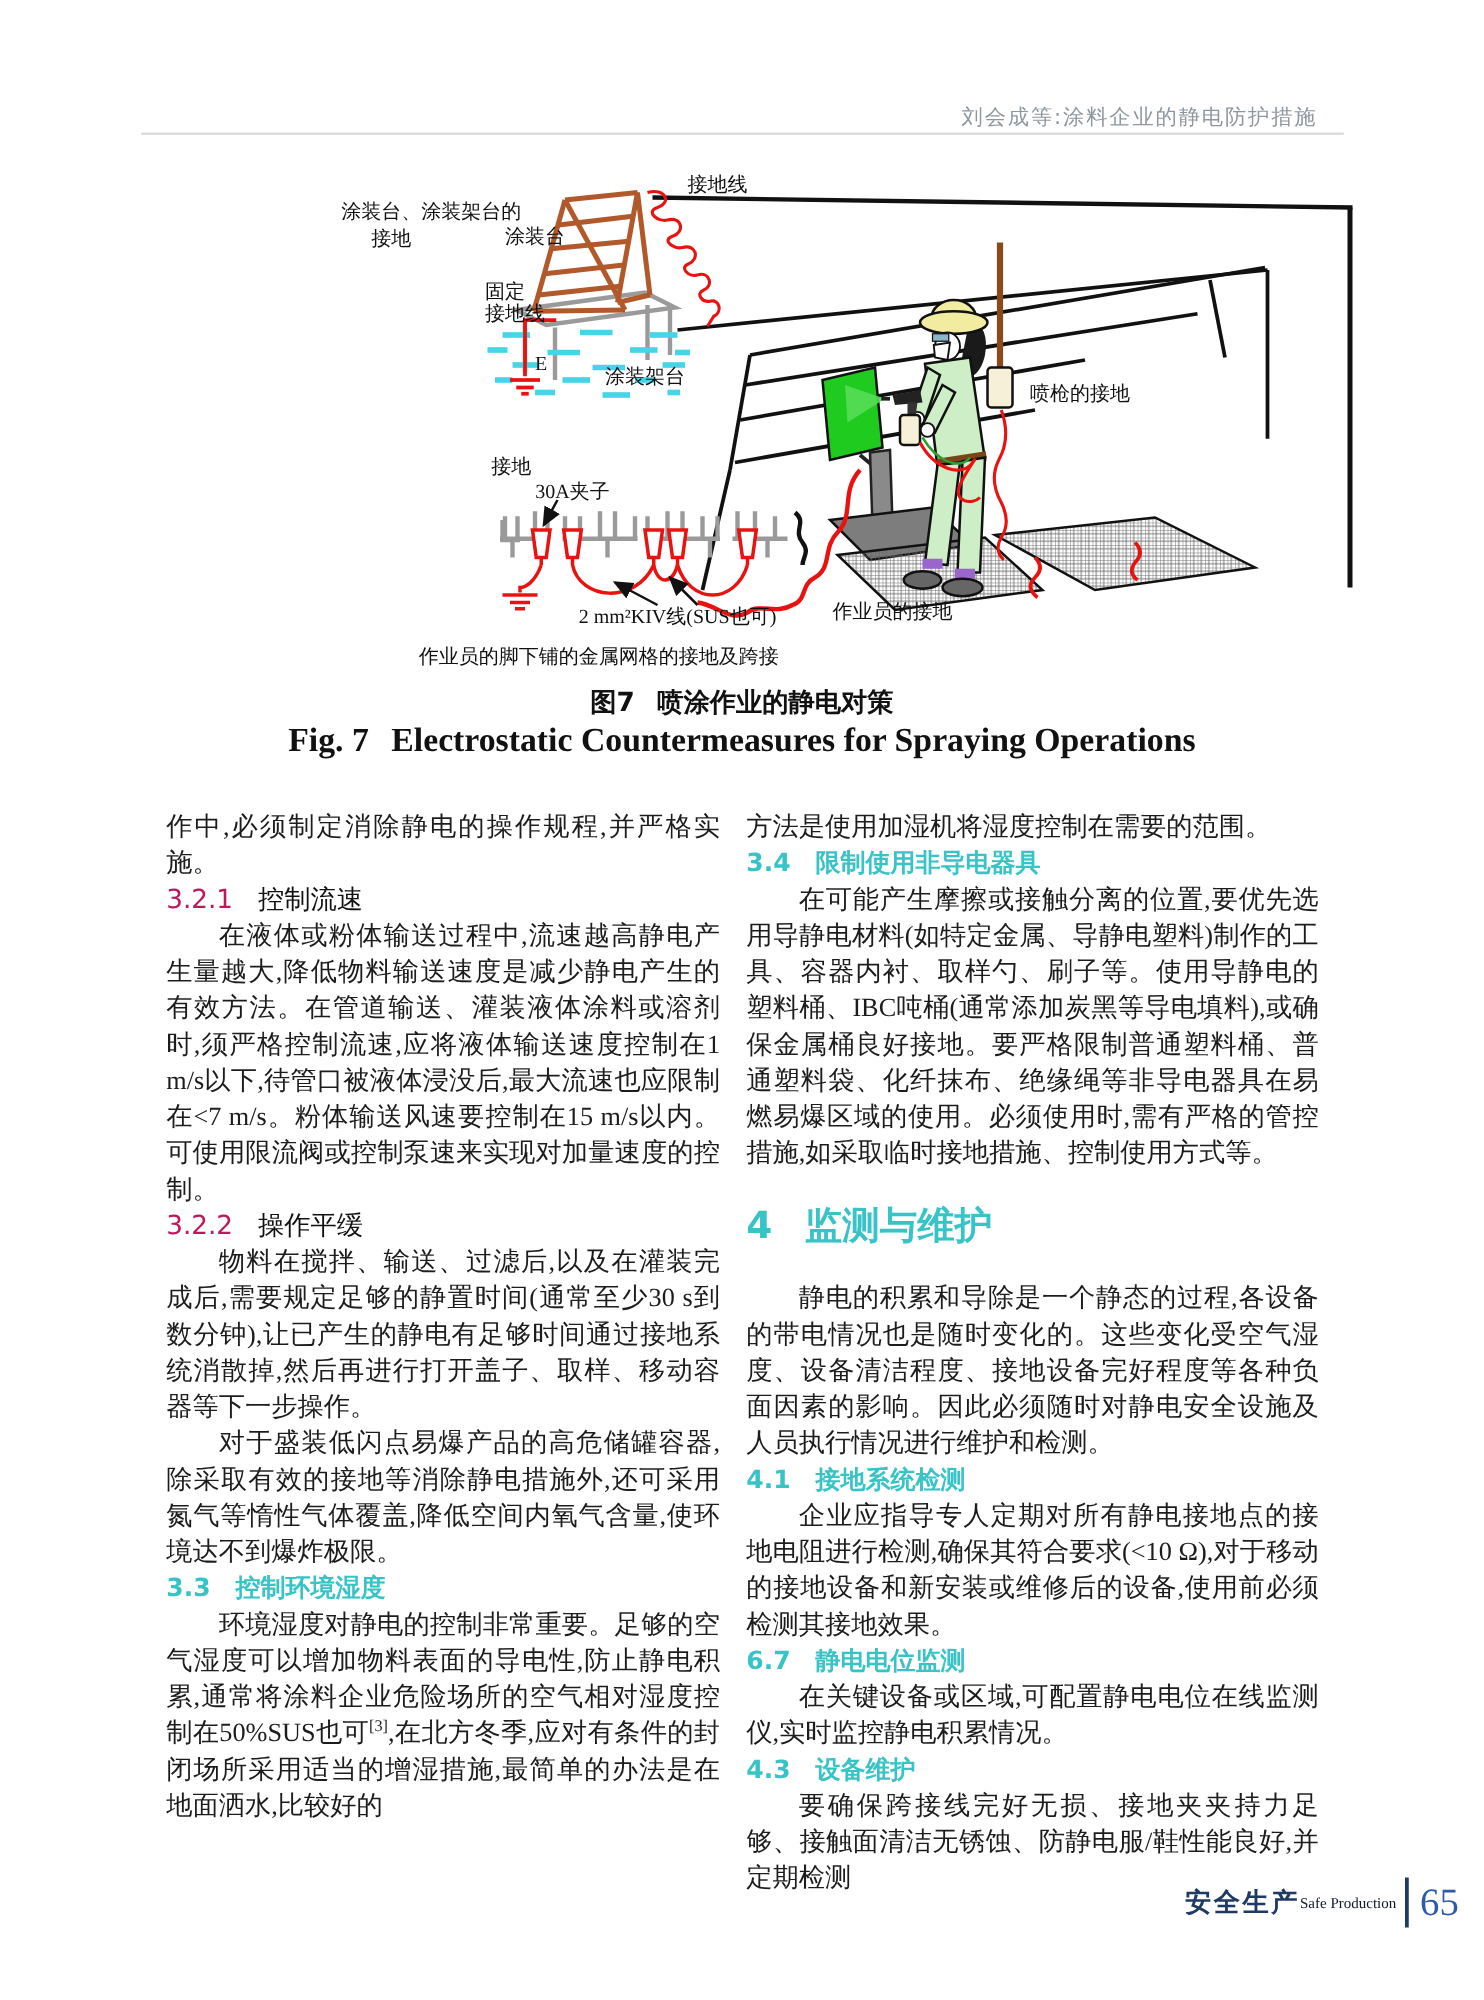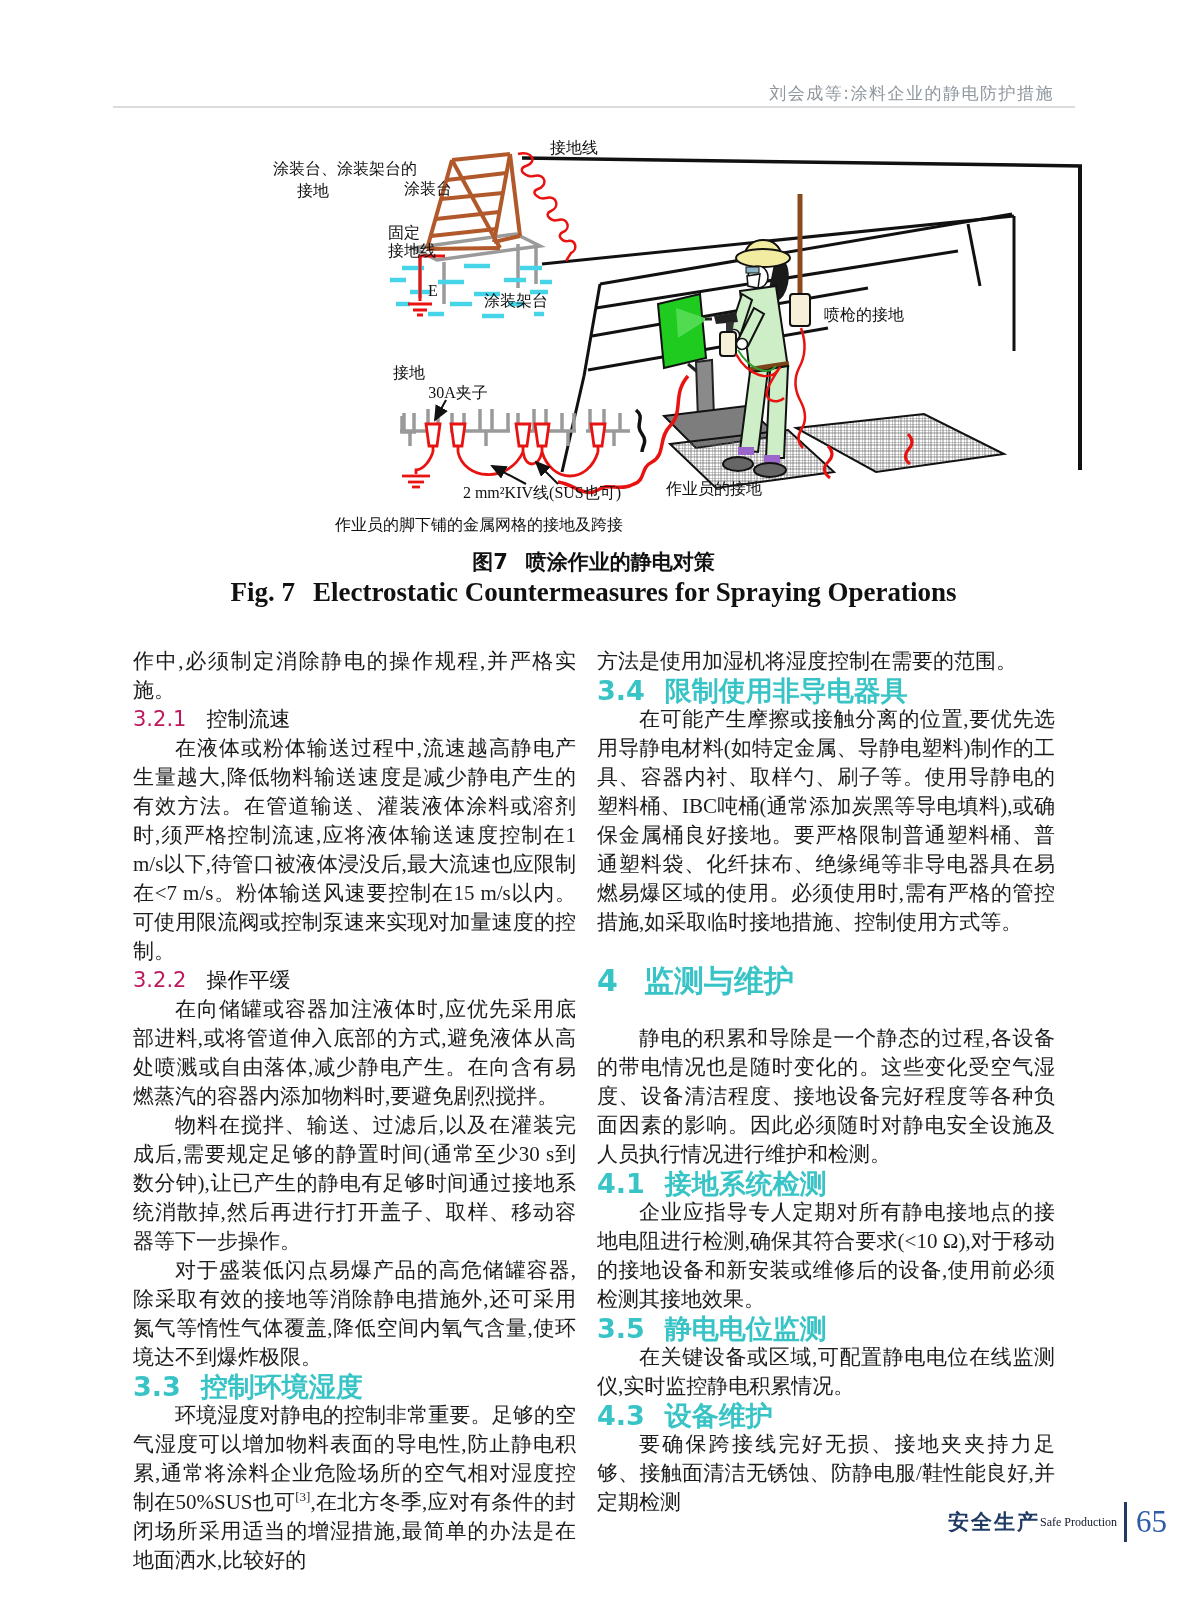--- a/index.html
+++ b/index.html
@@ -28,21 +28,21 @@
   .col-right { left:597px; width:458px; }
   .para { text-indent:2em; }
   .para.no-indent { text-indent:0; }
   .ref { font-size:13px; vertical-align:super; line-height:0; }
 
   .h3head { font-weight:normal; font-size:21px; line-height:29px; }
   .h3head .hnum { color:#be185d; font-family:"DejaVu Sans","Liberation Sans",sans-serif; margin-right:20px; }
   .h3head .h3title { color:#111; font-family:"Liberation Serif","DejaVu Serif",serif; }
 
   .h2head { color:#38c4c6; font-family:"DejaVu Sans","Liberation Sans",sans-serif;
-            font-weight:bold; font-size:27px; line-height:29px; }
+            font-weight:bold; font-size:20px; line-height:29px; }
   .h2head .hnum2 { margin-right:20px; }
 
   .h1head { color:#38c4c6; font-family:"DejaVu Sans","Liberation Sans",sans-serif;
             font-weight:bold; font-size:30px; height:87px; display:flex; align-items:center; }
   .h1head .h1num { margin-right:26px; }
 
   
   .footer { position:absolute; left:948px; top:1502px; display:flex; align-items:center; }
   .footer-names { display:flex; align-items:center; }
   .footer-zh { font-family:"DejaVu Sans","Liberation Sans",sans-serif; font-weight:bold;
@@ -276,39 +276,38 @@
   </div>
   <div class="fig-caption-en">
     <span>Fig. 7</span><span class="gap"></span><span>Electrostatic Countermeasures for Spraying Operations</span>
   </div>
 
   <div class="col col-left">
     <p class="para no-indent">作中,必须制定消除静电的操作规程,并严格实施。</p>
     <h4 class="h3head"><span class="hnum">3.2.1</span><span class="h3title">控制流速</span></h4>
     <p class="para">在液体或粉体输送过程中,流速越高静电产生量越大,降低物料输送速度是减少静电产生的有效方法。在管道输送、灌装液体涂料或溶剂时,须严格控制流速,应将液体输送速度控制在1 m/s以下,待管口被液体浸没后,最大流速也应限制在&lt;7 m/s。粉体输送风速要控制在15 m/s以内。可使用限流阀或控制泵速来实现对加量速度的控制。</p>
     <h4 class="h3head"><span class="hnum">3.2.2</span><span class="h3title">操作平缓</span></h4>
-    <p class="para">在向储罐或容器加注液体时,应优先采用底部进料,或将管道伸入底部的方式,避免液体从高处喷溅或自由落体,减少静电产生。在向含有易燃蒸汽的容器内添加物料时,要避免剧烈搅拌。</p>
     <p class="para">物料在搅拌、输送、过滤后,以及在灌装完成后,需要规定足够的静置时间(通常至少30 s到数分钟),让已产生的静电有足够时间通过接地系统消散掉,然后再进行打开盖子、取样、移动容器等下一步操作。</p>
     <p class="para">对于盛装低闪点易爆产品的高危储罐容器,除采取有效的接地等消除静电措施外,还可采用氮气等惰性气体覆盖,降低空间内氧气含量,使环境达不到爆炸极限。</p>
     <h3 class="h2head"><span class="hnum2">3.3</span><span>控制环境湿度</span></h3>
     <p class="para"><span>环境湿度对静电的控制非常重要。足够的空气湿度可以增加物料表面的导电性,防止静电积累,通常将涂料企业危险场所的空气相对湿度控制在50%SUS也可</span><sup class="ref">[3]</sup><span>,在北方冬季,应对有条件的封闭场所采用适当的增湿措施,最简单的办法是在地面洒水,比较好的</span></p>
   </div>
 
   <div class="col col-right">
     <p class="para no-indent">方法是使用加湿机将湿度控制在需要的范围。</p>
     <h3 class="h2head"><span class="hnum2">3.4</span><span>限制使用非导电器具</span></h3>
     <p class="para">在可能产生摩擦或接触分离的位置,要优先选用导静电材料(如特定金属、导静电塑料)制作的工具、容器内衬、取样勺、刷子等。使用导静电的塑料桶、IBC吨桶(通常添加炭黑等导电填料),或确保金属桶良好接地。要严格限制普通塑料桶、普通塑料袋、化纤抹布、绝缘绳等非导电器具在易燃易爆区域的使用。必须使用时,需有严格的管控措施,如采取临时接地措施、控制使用方式等。</p>
     <h2 class="h1head">
         <span class="h1num">4</span>
         <span>监测与维护</span>
       </h2>
     <p class="para">静电的积累和导除是一个静态的过程,各设备的带电情况也是随时变化的。这些变化受空气湿度、设备清洁程度、接地设备完好程度等各种负面因素的影响。因此必须随时对静电安全设施及人员执行情况进行维护和检测。</p>
     <h3 class="h2head"><span class="hnum2">4.1</span><span>接地系统检测</span></h3>
     <p class="para">企业应指导专人定期对所有静电接地点的接地电阻进行检测,确保其符合要求(&lt;10 Ω),对于移动的接地设备和新安装或维修后的设备,使用前必须检测其接地效果。</p>
-    <h3 class="h2head"><span class="hnum2">3.5</span><span>静电电位监测</span></h3>
+    <h3 class="h2head"><span class="hnum2">6.7</span><span>静电电位监测</span></h3>
     <p class="para">在关键设备或区域,可配置静电电位在线监测仪,实时监控静电积累情况。</p>
     <h3 class="h2head"><span class="hnum2">4.3</span><span>设备维护</span></h3>
     <p class="para">要确保跨接线完好无损、接地夹夹持力足够、接触面清洁无锈蚀、防静电服/鞋性能良好,并定期检测</p>
   </div>
 
   <div class="footer">
     <div class="footer-names">
       <span class="footer-zh">安全生产</span>
       <span class="footer-en">Safe Production</span>
     </div>

